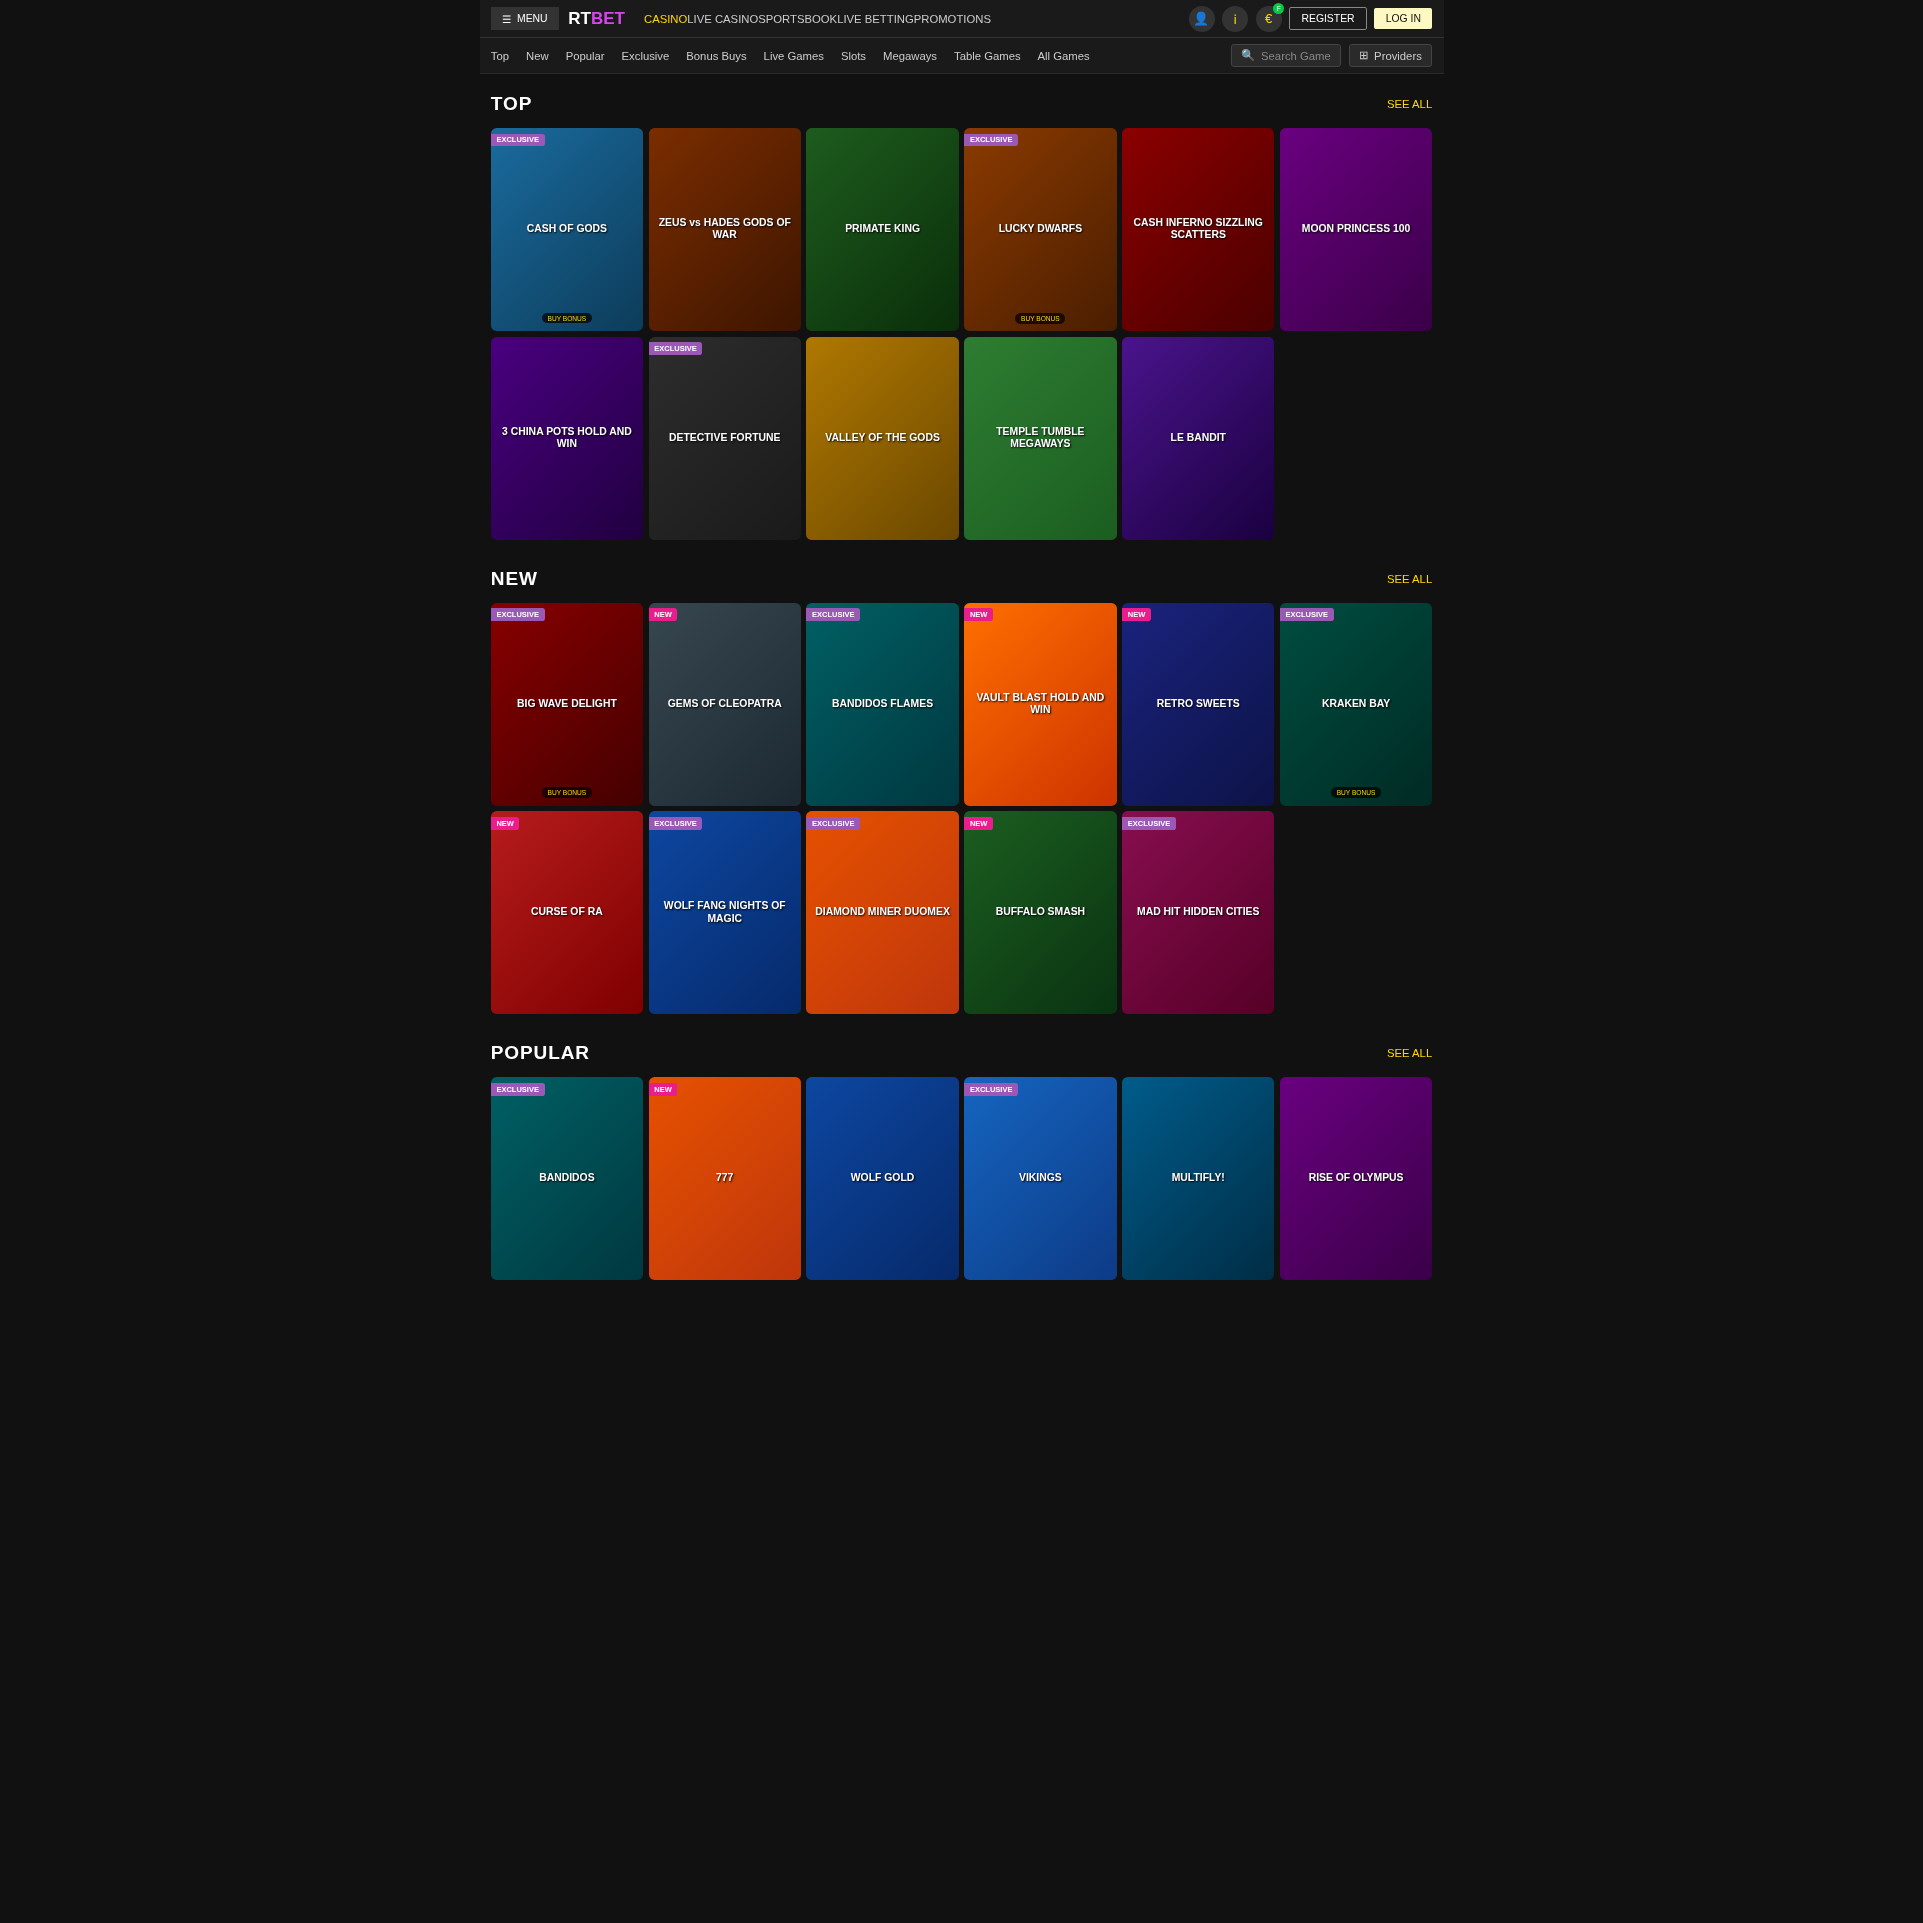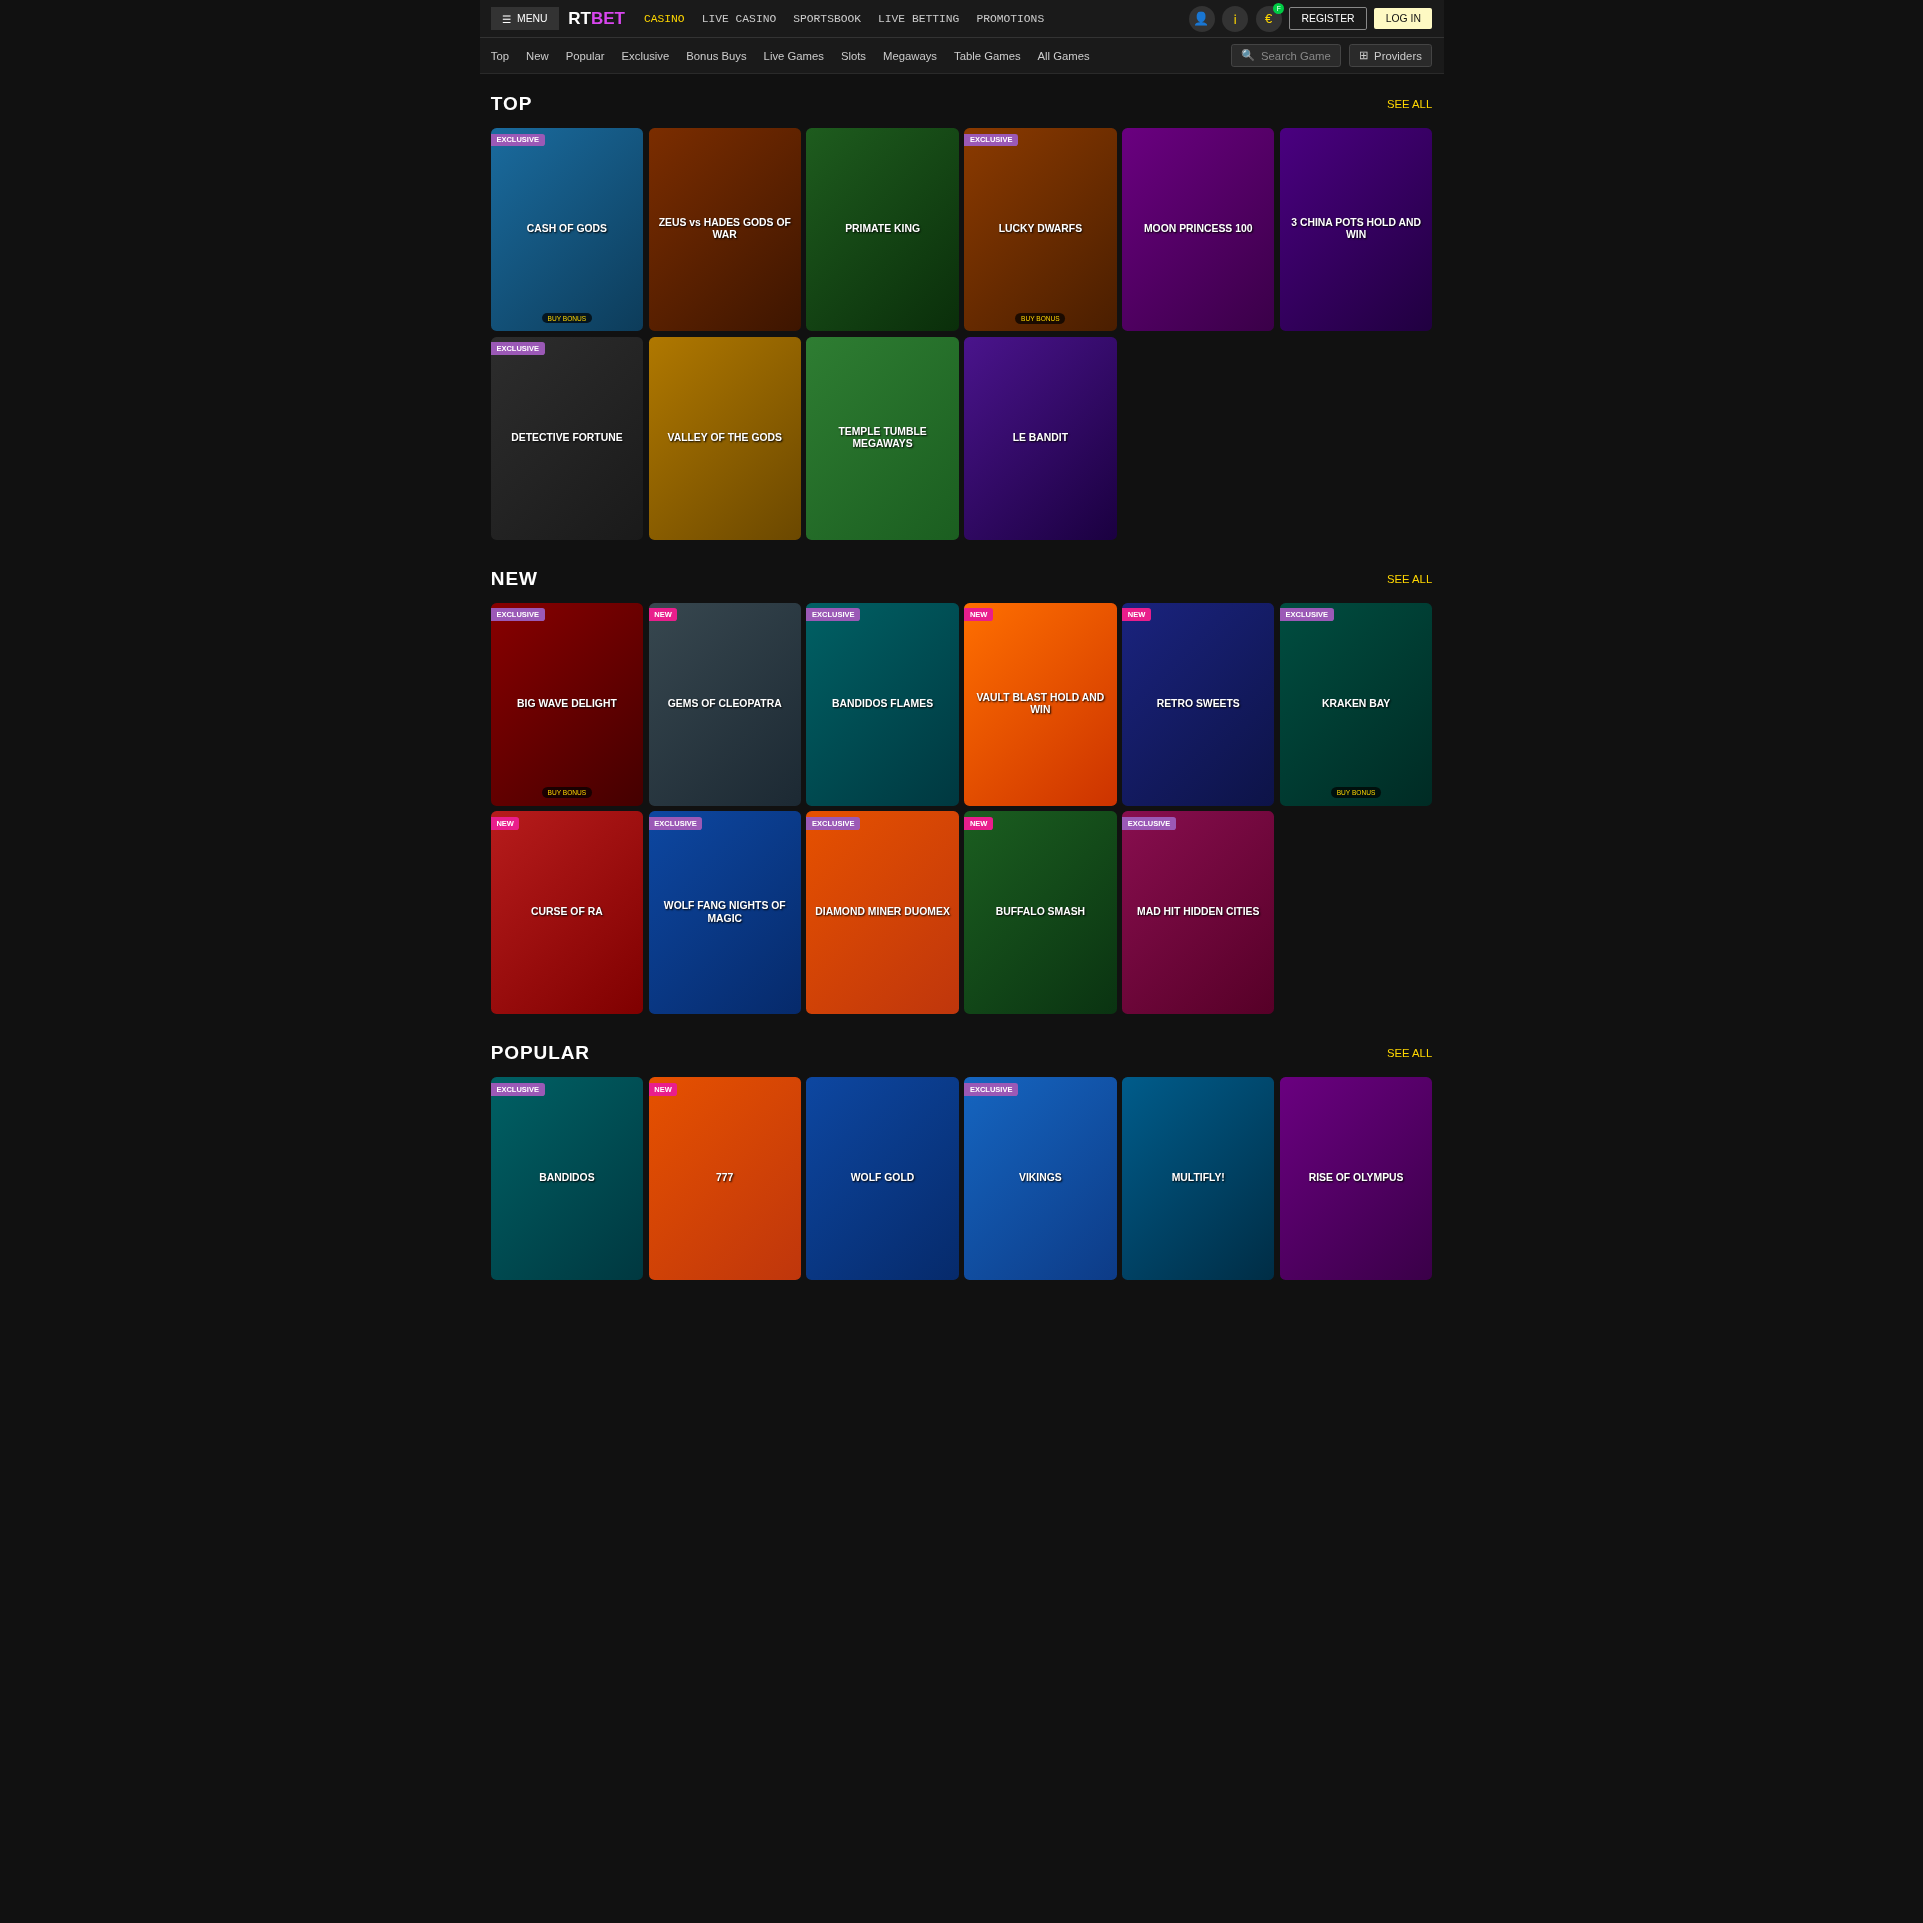--- a/index.html
+++ b/index.html
@@ -43,23 +43,21 @@
       font-size: 17px;
     }
     .logo-bet {
       color: #d946ef;
       font-weight: bold;
       font-size: 17px;
     }
     .main-nav {
       display: flex;
       align-items: center;
-      gap: 17px;
       flex: 1;
-      font-family: Liberation Mono, monospace;
     }
     .nav-item {
       color: #ccc;
       font-size: 11.3px;
       cursor: pointer;
       text-decoration: none;
       padding: 1.9px 0;
     }
     .nav-item.active {
       color: #FFD700;
@@ -374,20 +372,25 @@
               <span class="game-title">PRIMATE KING</span>
             </div>
           </div>
           <div class="game-card gc-4">
             <div class="badge-label badge-exclusive">EXCLUSIVE</div>
             <div class="game-card-inner">
               <span class="game-title">LUCKY DWARFS</span>
             </div>
             <div class="badge-bonus">BUY BONUS</div>
           </div>
+          <div class="game-card gc-5">
+            <div class="game-card-inner">
+              <span class="game-title">CASH INFERNO SIZZLING SCATTERS</span>
+            </div>
+          </div>
           <div class="game-card gc-6">
             <div class="game-card-inner">
               <span class="game-title">MOON PRINCESS 100</span>
             </div>
           </div>
           <div class="game-card gc-7">
             <div class="game-card-inner">
               <span class="game-title">3 CHINA POTS HOLD AND WIN</span>
             </div>
           </div>

